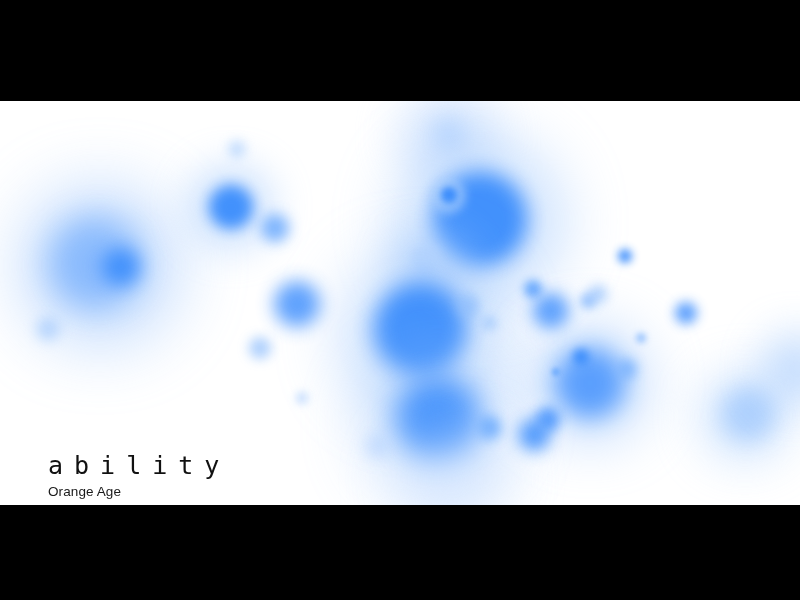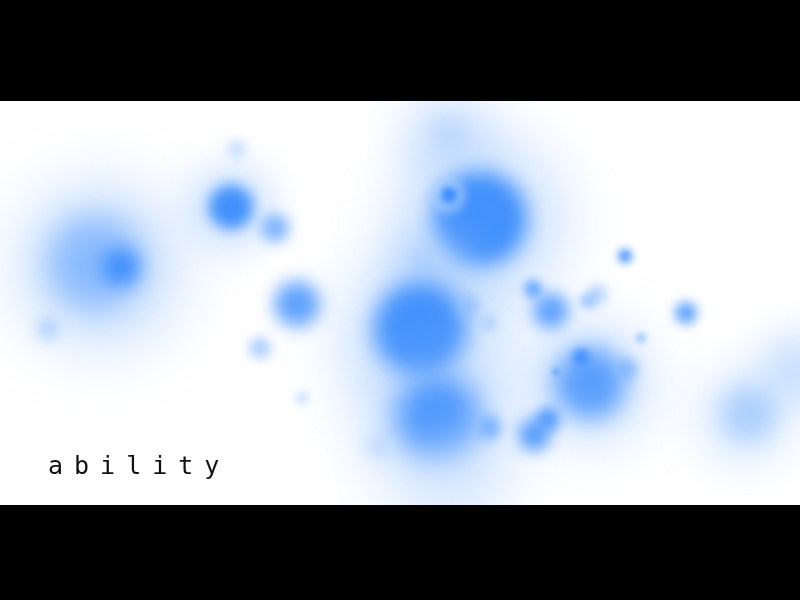--- a/index.html
+++ b/index.html
@@ -129,19 +129,20 @@
         <div class="bokeh" style="left: 477px; top: 315px; width: 24px; height: 24px; background: rgb(95, 164, 253); opacity: 0.85; filter: blur(6px);"></div>
         <div class="bokeh" style="left: 366px; top: 333px; width: 24px; height: 24px; background: rgb(179, 210, 254); opacity: 0.7; filter: blur(8px);"></div>
         <div class="bokeh" style="left: 400px; top: 326px; width: 104px; height: 104px; background: rgb(205, 225, 254); opacity: 0.6; filter: blur(30px);"></div>
         <div class="bokeh" style="left: 701px; top: 271px; width: 88px; height: 88px; background: rgb(169, 206, 253); opacity: 0.55; filter: blur(24px);"></div>
         <div class="bokeh" style="left: 722px; top: 287px; width: 52px; height: 52px; background: rgb(168, 205, 253); opacity: 0.85; filter: blur(11px);"></div>
         <div class="bokeh" style="left: 763px; top: 234px; width: 68px; height: 68px; background: rgb(140, 188, 252); opacity: 0.55; filter: blur(22px);"></div>
       </div>
 
     <div id="caption">
       <div id="title-text" style="color: rgb(17, 17, 17);">ability</div>
+      <div id="subtitle-text" style="color: rgb(26, 26, 26);">Orange Age</div>
     </div>
   </div>
 
   <div class="bar" id="bar-top" style="height: 90px; background: rgb(0, 0, 0);"></div>
   <div class="bar" id="bar-bottom" style="top: 505px; height: 95px; background: rgb(0, 0, 0);"></div>
 
 </div>
 
 </body></html>

